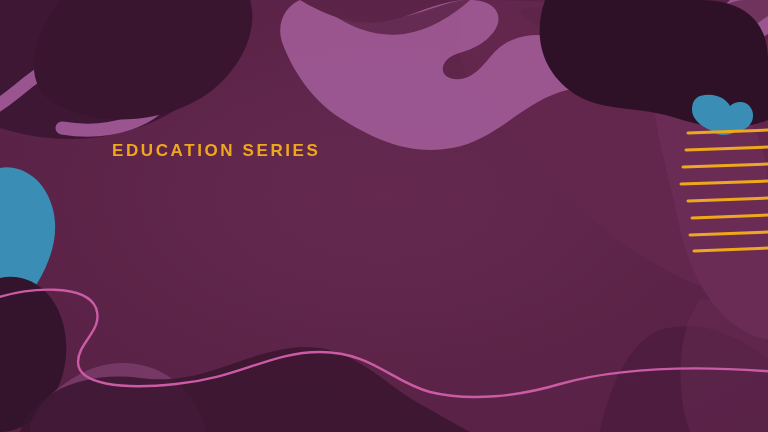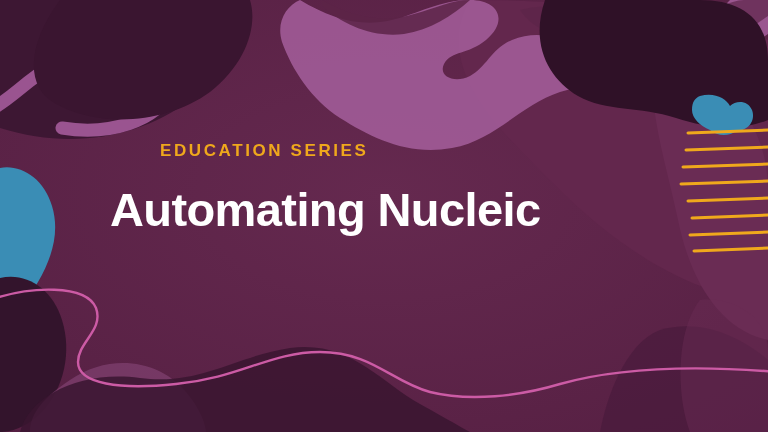--- a/index.html
+++ b/index.html
@@ -34,21 +34,20 @@
   #eyebrow {
     position: absolute;
     left: 112px;
     top: 142px;
     color: #efa81c;
     font-size: 17px;
     font-weight: bold;
     letter-spacing: 2.6px;
     line-height: 1;
     white-space: nowrap;
-    margin-left: 48px;
   }
   #title-block {
     position: absolute;
     left: 110px;
     top: 180px;
     width: 600px;
   }
   .title-line {
     color: #ffffff;
     font-size: 47px;
@@ -154,18 +153,17 @@
       <line x1="694" y1="251" x2="768" y2="248"></line>
     </g>
 
   </svg>
 
   <div class="text-layer">
 
     <div id="eyebrow">EDUCATION SERIES</div>
 
     <div id="title-block">
-      <div class="title-line">Automating Nucleic</div>
     </div>
 
   </div>
 
 </div>
 
 </body></html>

